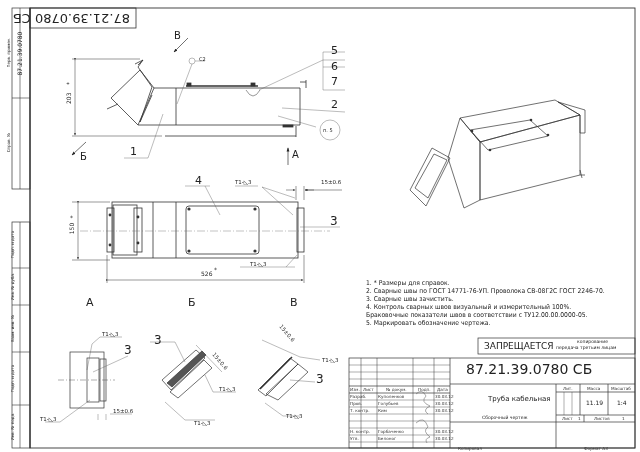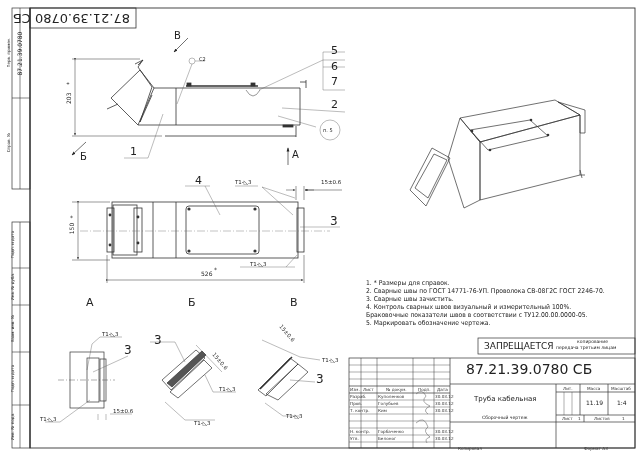--- a/index.html
+++ b/index.html
@@ -286,21 +286,21 @@
 <div class="note" style="top:295px;">3. Сварные швы зачистить.</div>
 <div class="note" style="top:303px;">4. Контроль сварных швов визуальный и измерительный 100%.</div>
 <div class="note" style="top:311px;">Браковочные показатели швов в соответствии с ТУ12.00.00.0000-05.</div>
 <div class="note" style="top:319px;">5. Маркировать обозначение чертежа.</div>
 
 <div class="abs" style="left:484px;top:341px;font-size:9px;">ЗАПРЕЩАЕТСЯ</div>
 <div class="abs" style="left:577px;top:339px;font-size:4.5px;">копирование</div>
 <div class="abs" style="left:556px;top:345px;font-size:4.5px;">передача третьим лицам</div>
 
 <div class="abs" style="left:466px;top:361px;font-size:14px;">87.21.39.0780 СБ</div>
-<div class="abs" style="left:474px;top:395px;font-size:7px;">Труба кабельная</div>
+<div class="abs" style="left:488px;top:395px;font-size:7px;">Труба кабельная</div>
 <div class="abs" style="left:482px;top:415px;font-size:4.5px;">Сборочный чертеж</div>
 
 <div class="cell" style="left:350px;top:387px;">Изм.</div>
 <div class="cell" style="left:363px;top:387px;">Лист</div>
 <div class="cell" style="left:386px;top:387px;">№ докум.</div>
 <div class="cell" style="left:418px;top:387px;">Подп.</div>
 <div class="cell" style="left:437px;top:387px;">Дата</div>
 
 <div class="cell" style="left:350px;top:394px;">Разраб.</div>
 <div class="cell" style="left:378px;top:394px;">Куполенков</div>

